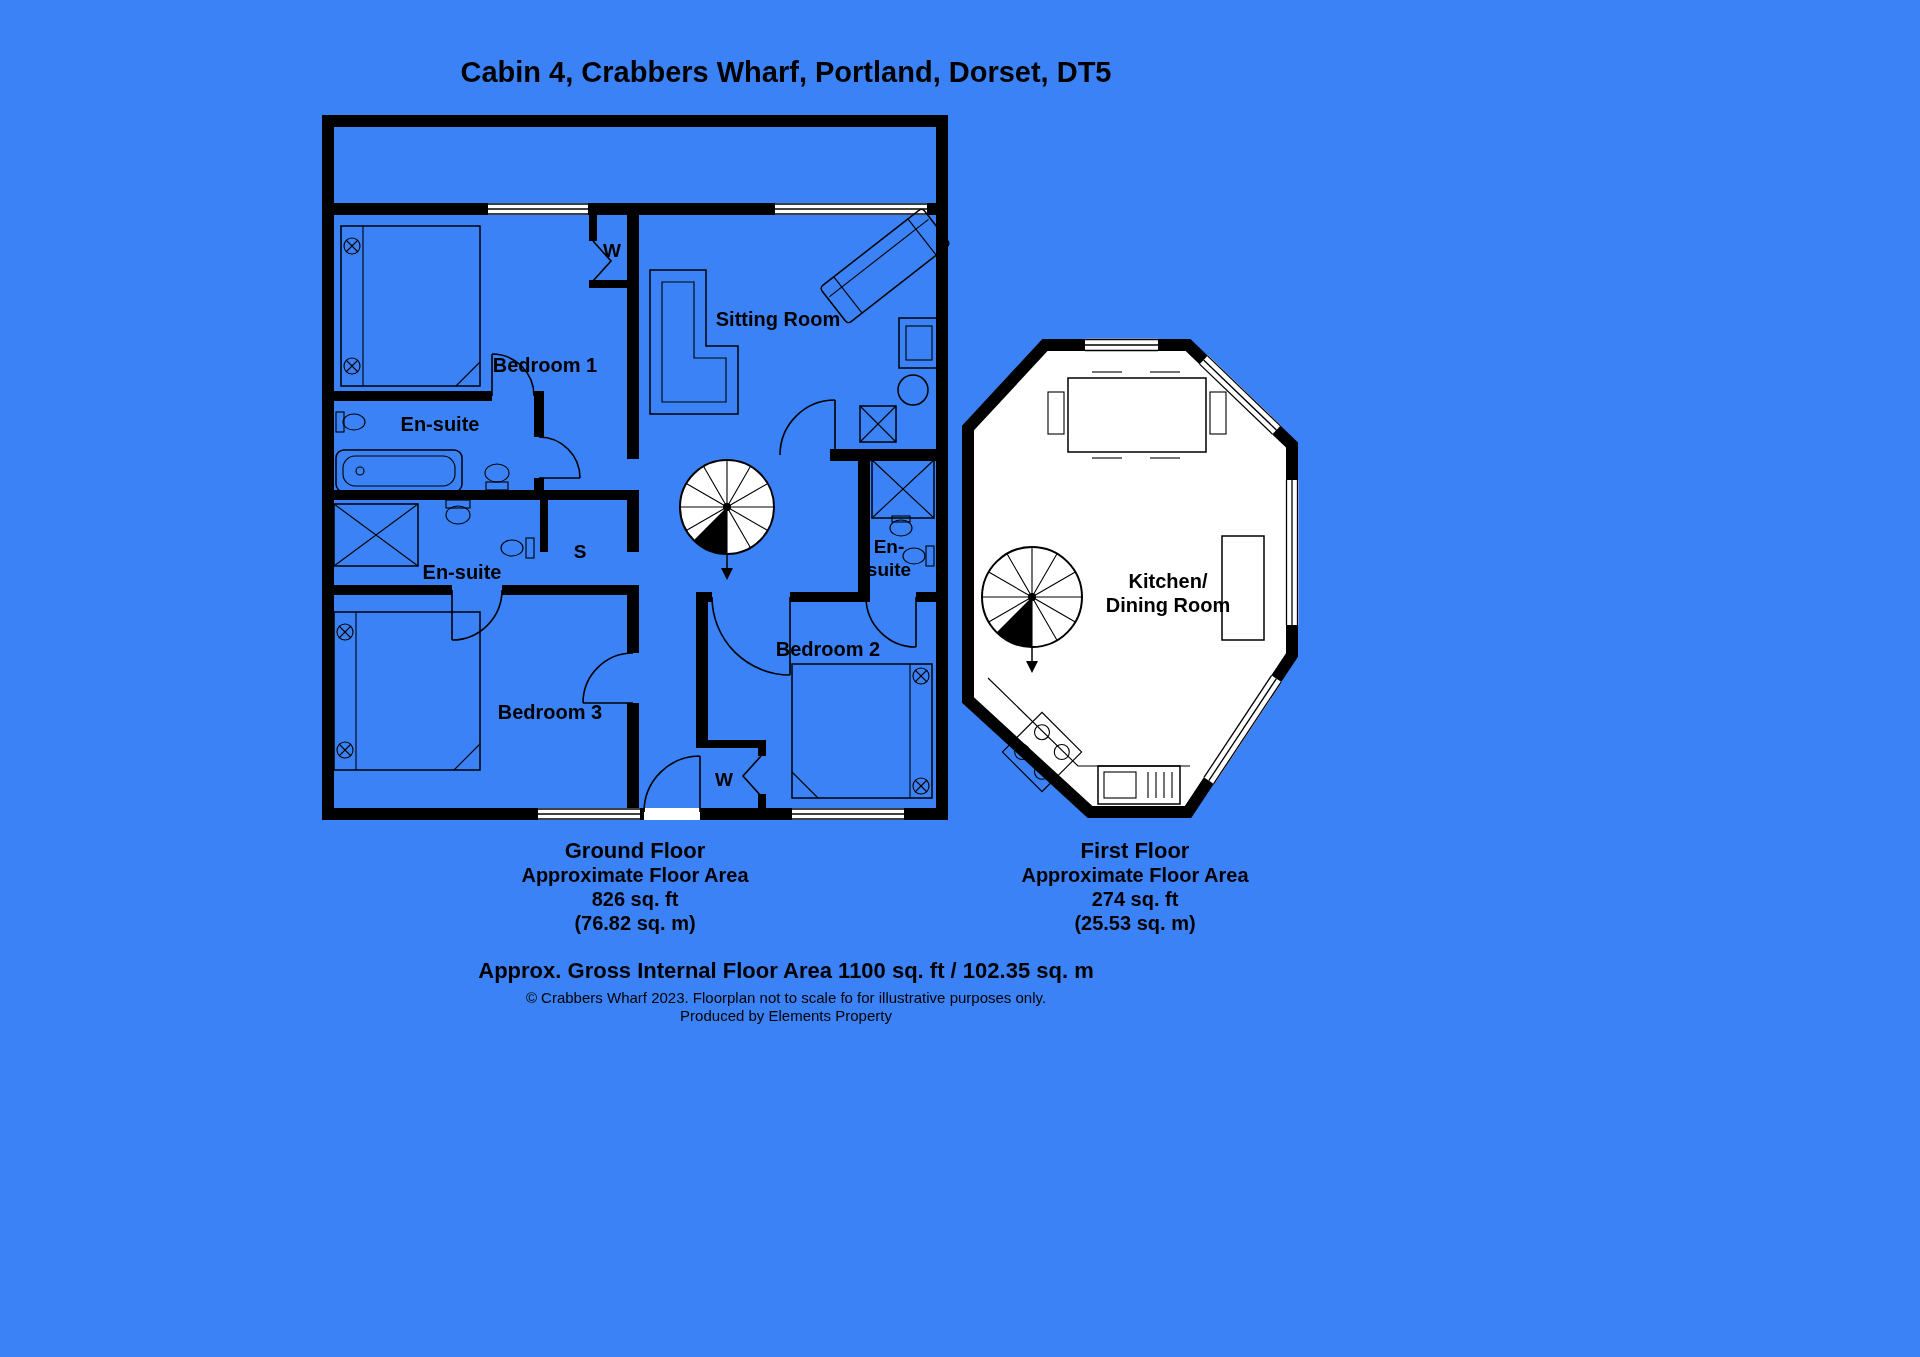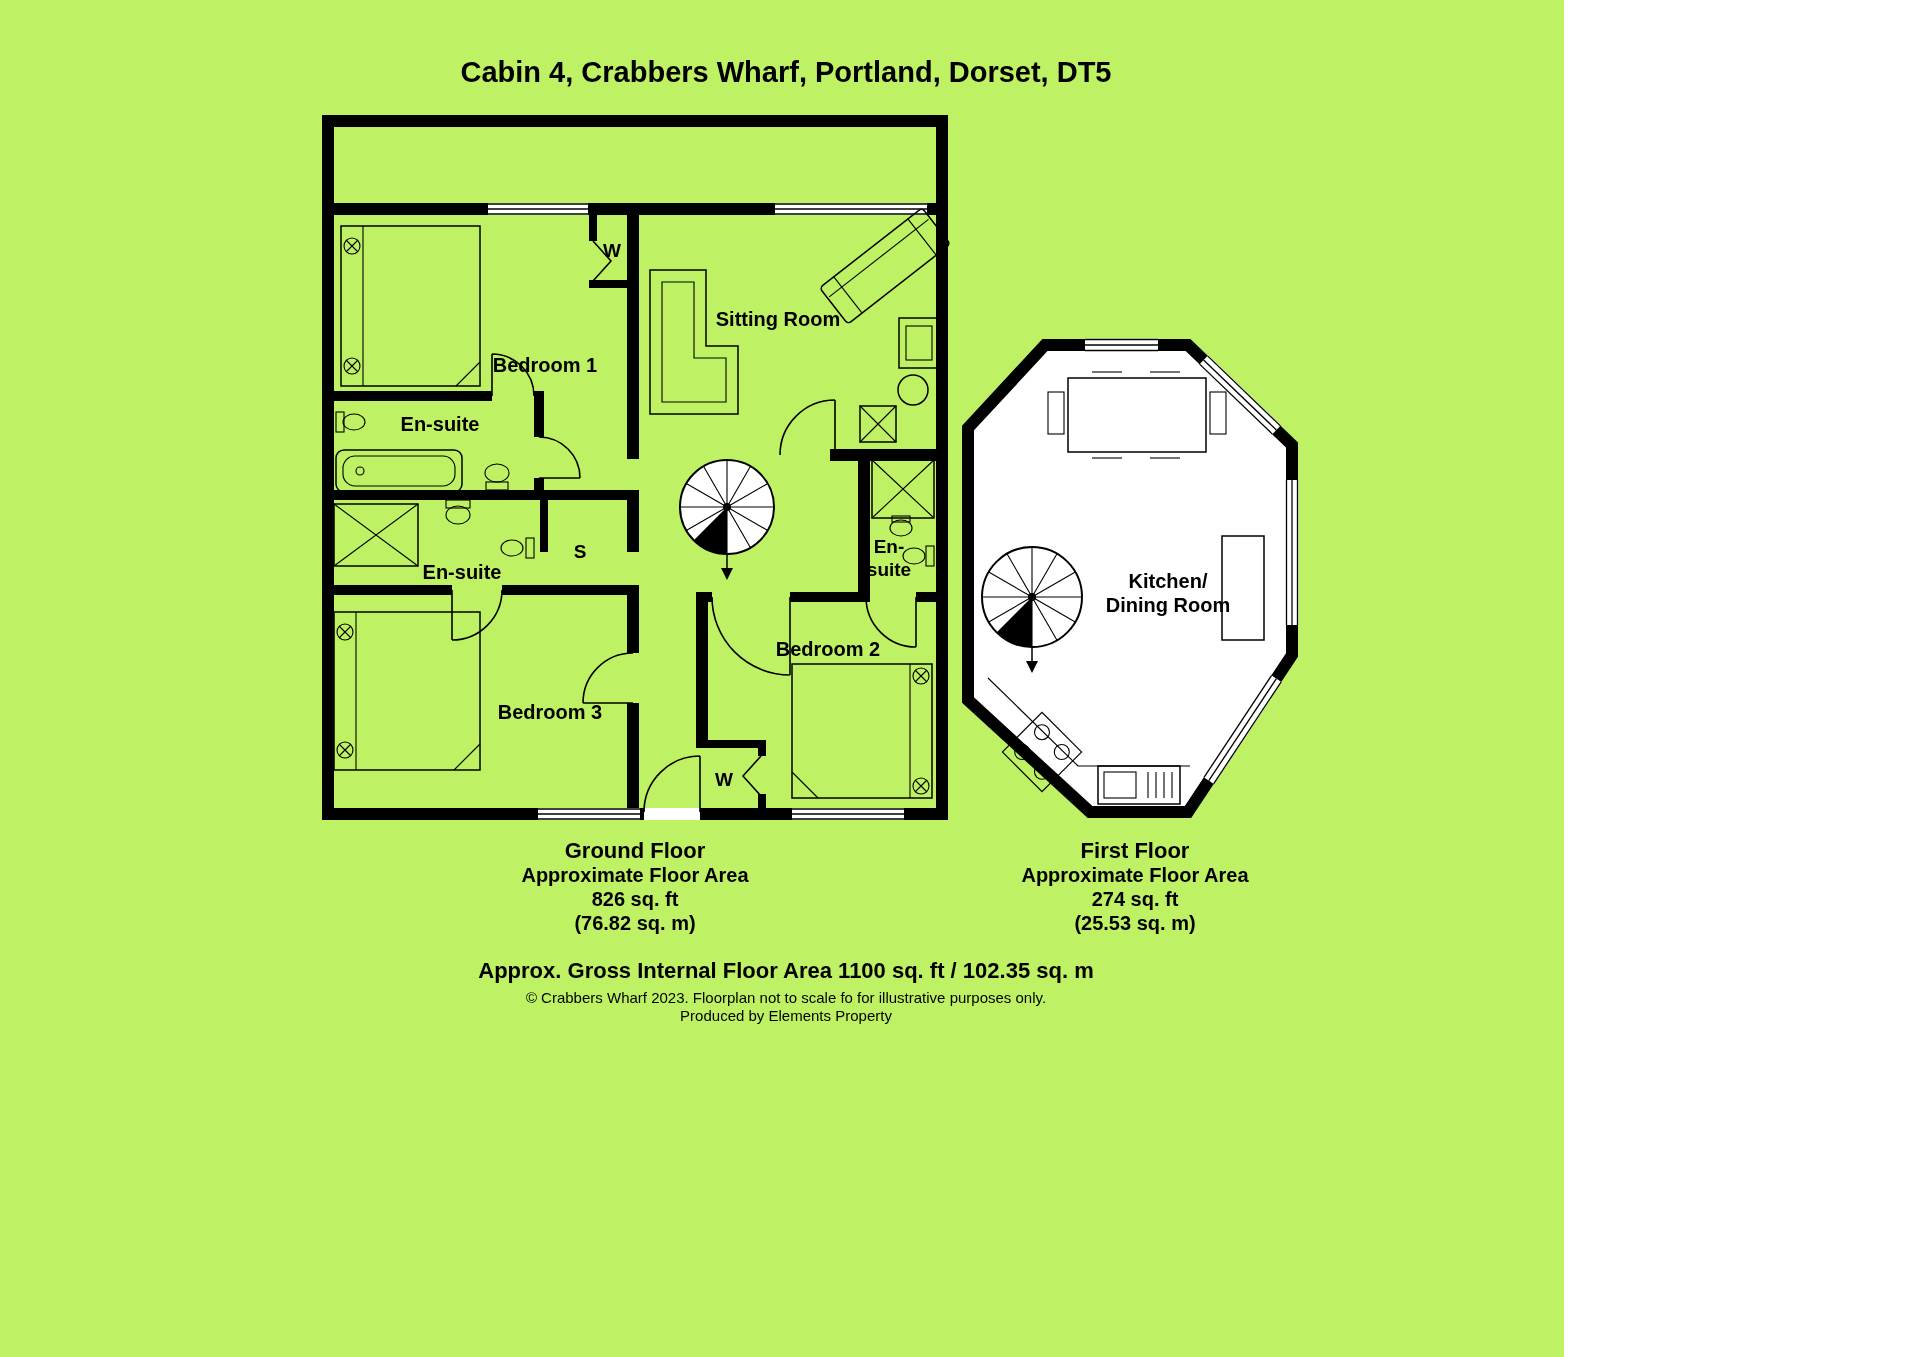--- a/index.html
+++ b/index.html
@@ -1,16 +1,16 @@
 <!DOCTYPE html>
 <html><head>
 <meta charset="utf-8">
 <style>
   html,body{margin:0;padding:0;background:#ffffff;}
-  .canvas{position:relative;width:1564px;height:1357px;background:#bef264;overflow:hidden;}
+  .canvas{position:relative;width:1920px;height:1357px;background:#3b82f6;overflow:hidden;}
   svg{display:block;}
   svg text{font-family:"Liberation Sans","DejaVu Sans",sans-serif;fill:#000;}
   .t-title{font-size:29px;font-weight:700;}
   .t-room{font-size:20px;font-weight:700;}
   .t-small{font-size:19px;font-weight:700;}
   .t-area-title{font-size:22px;font-weight:700;}
   .t-area{font-size:20px;font-weight:700;}
   .t-foot-bold{font-size:22px;font-weight:700;}
   .t-foot{font-size:15px;font-weight:400;}
   .wall{fill:#000;stroke:none;}

